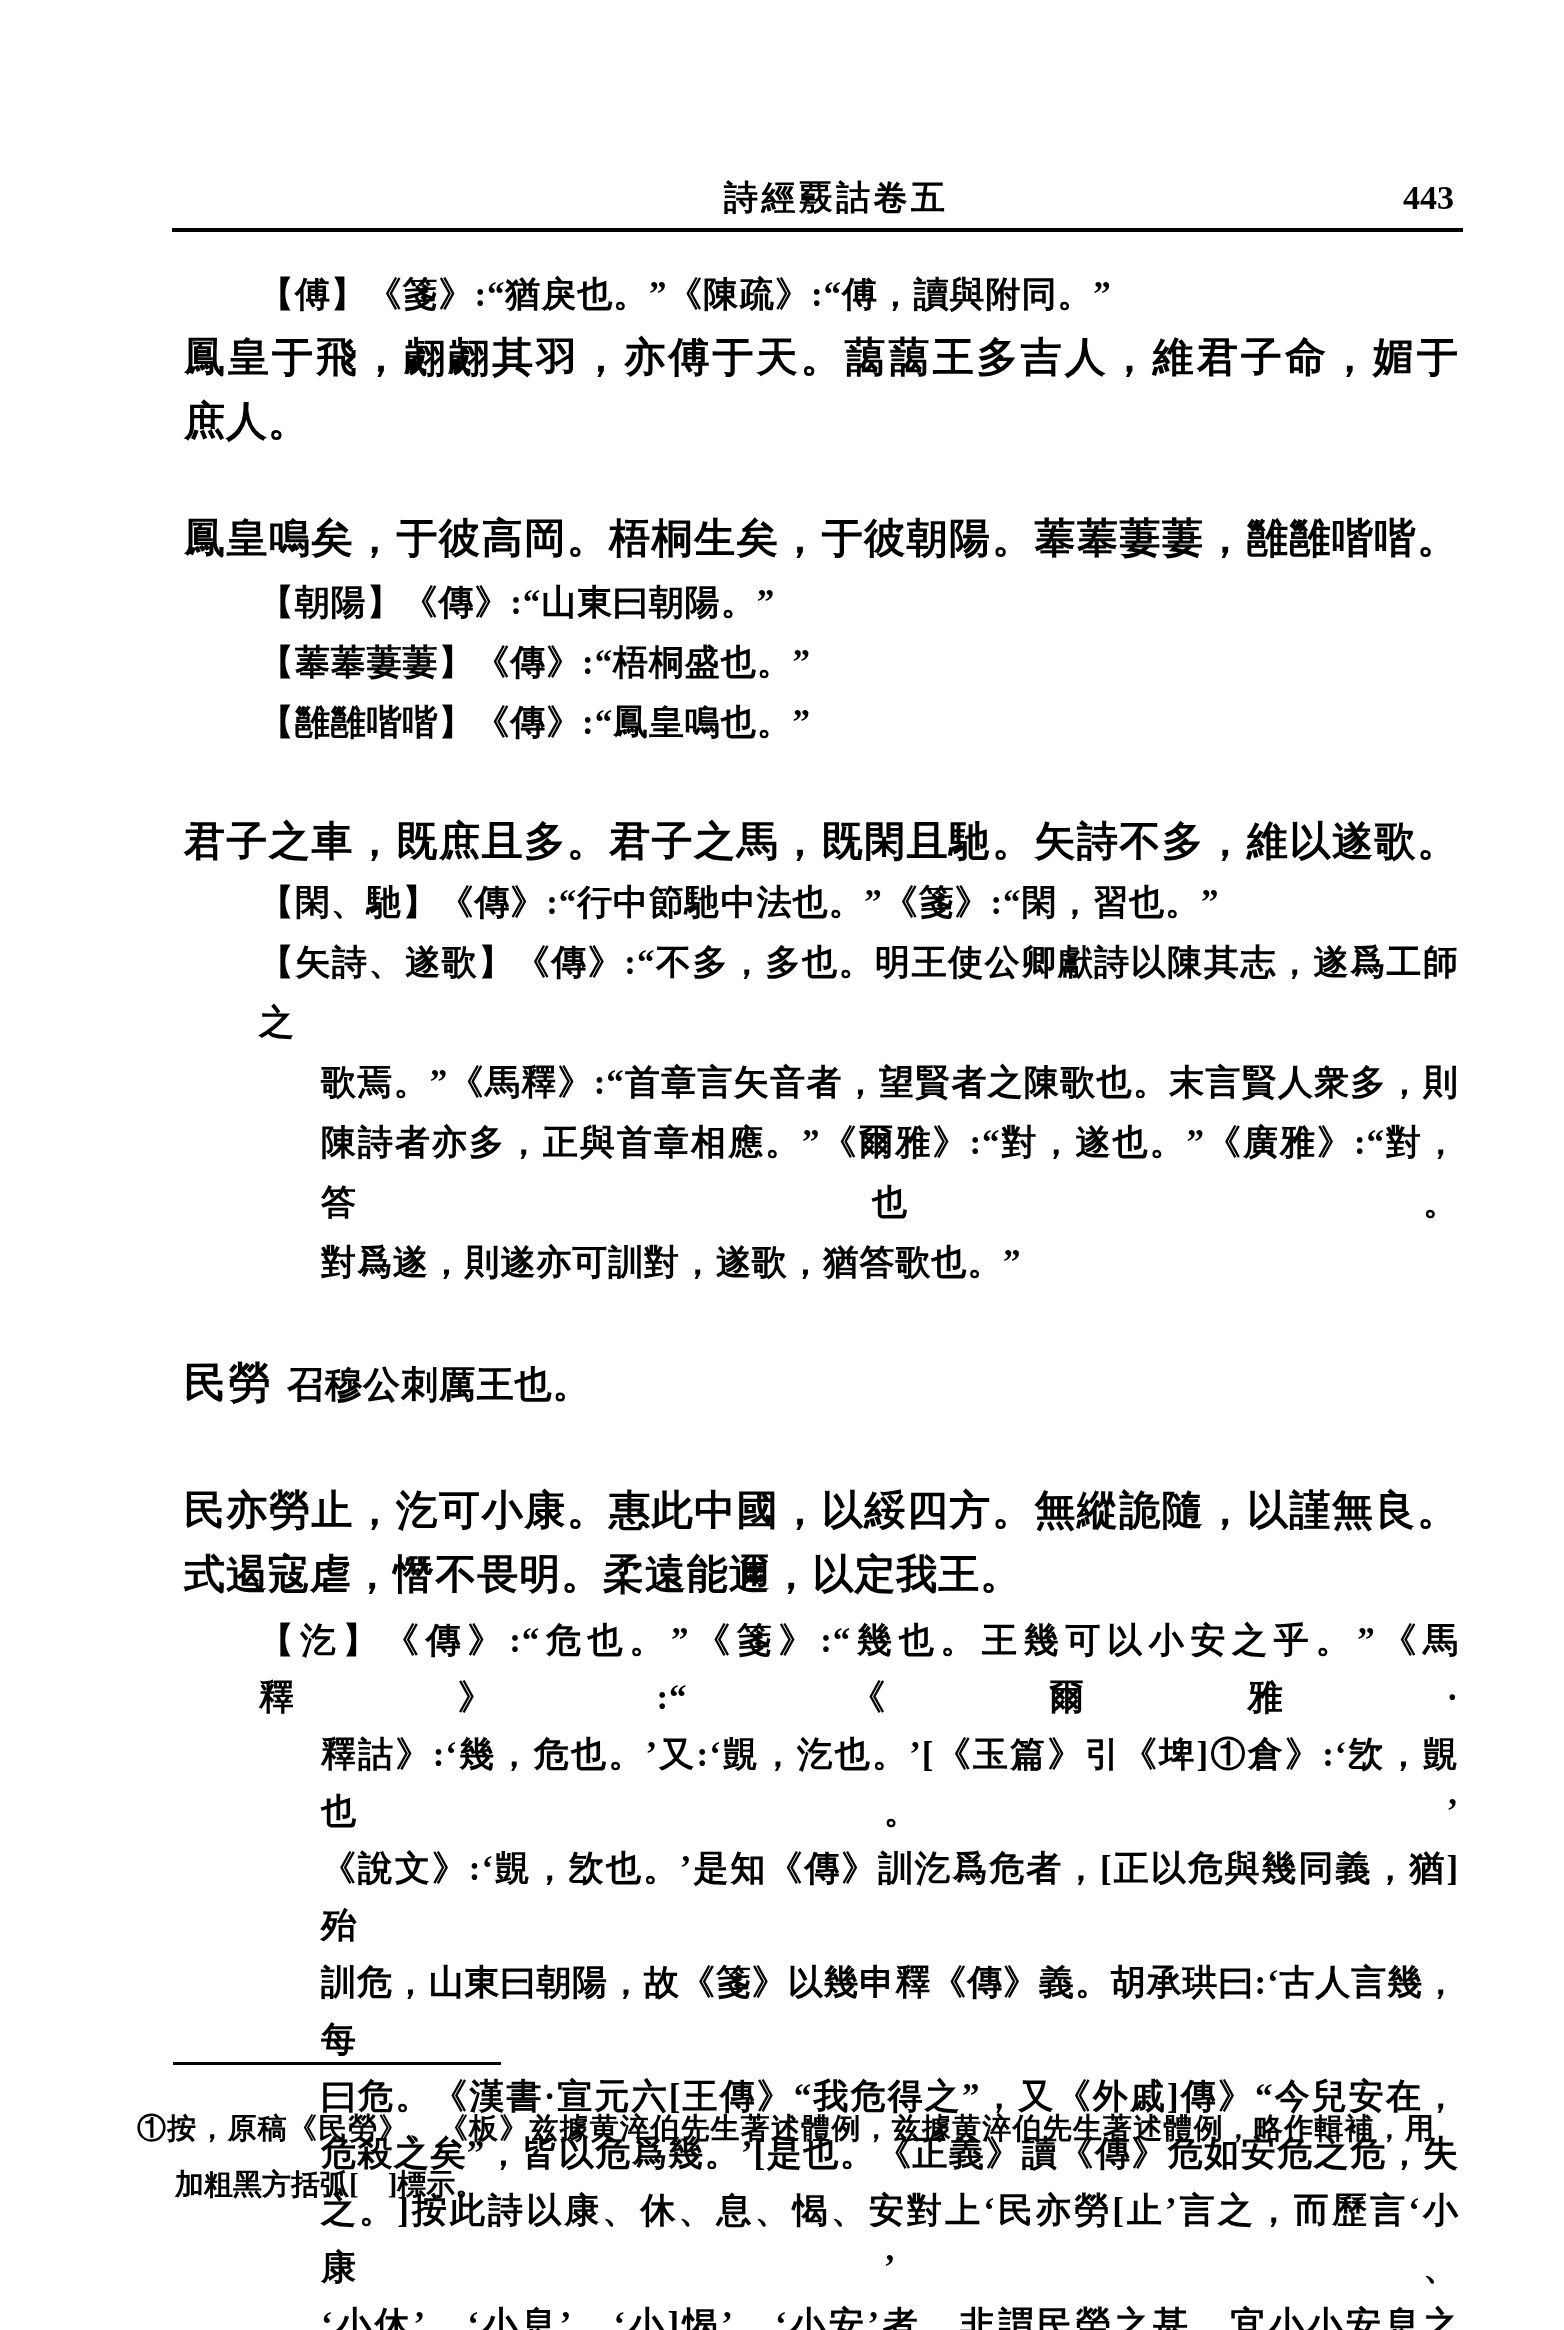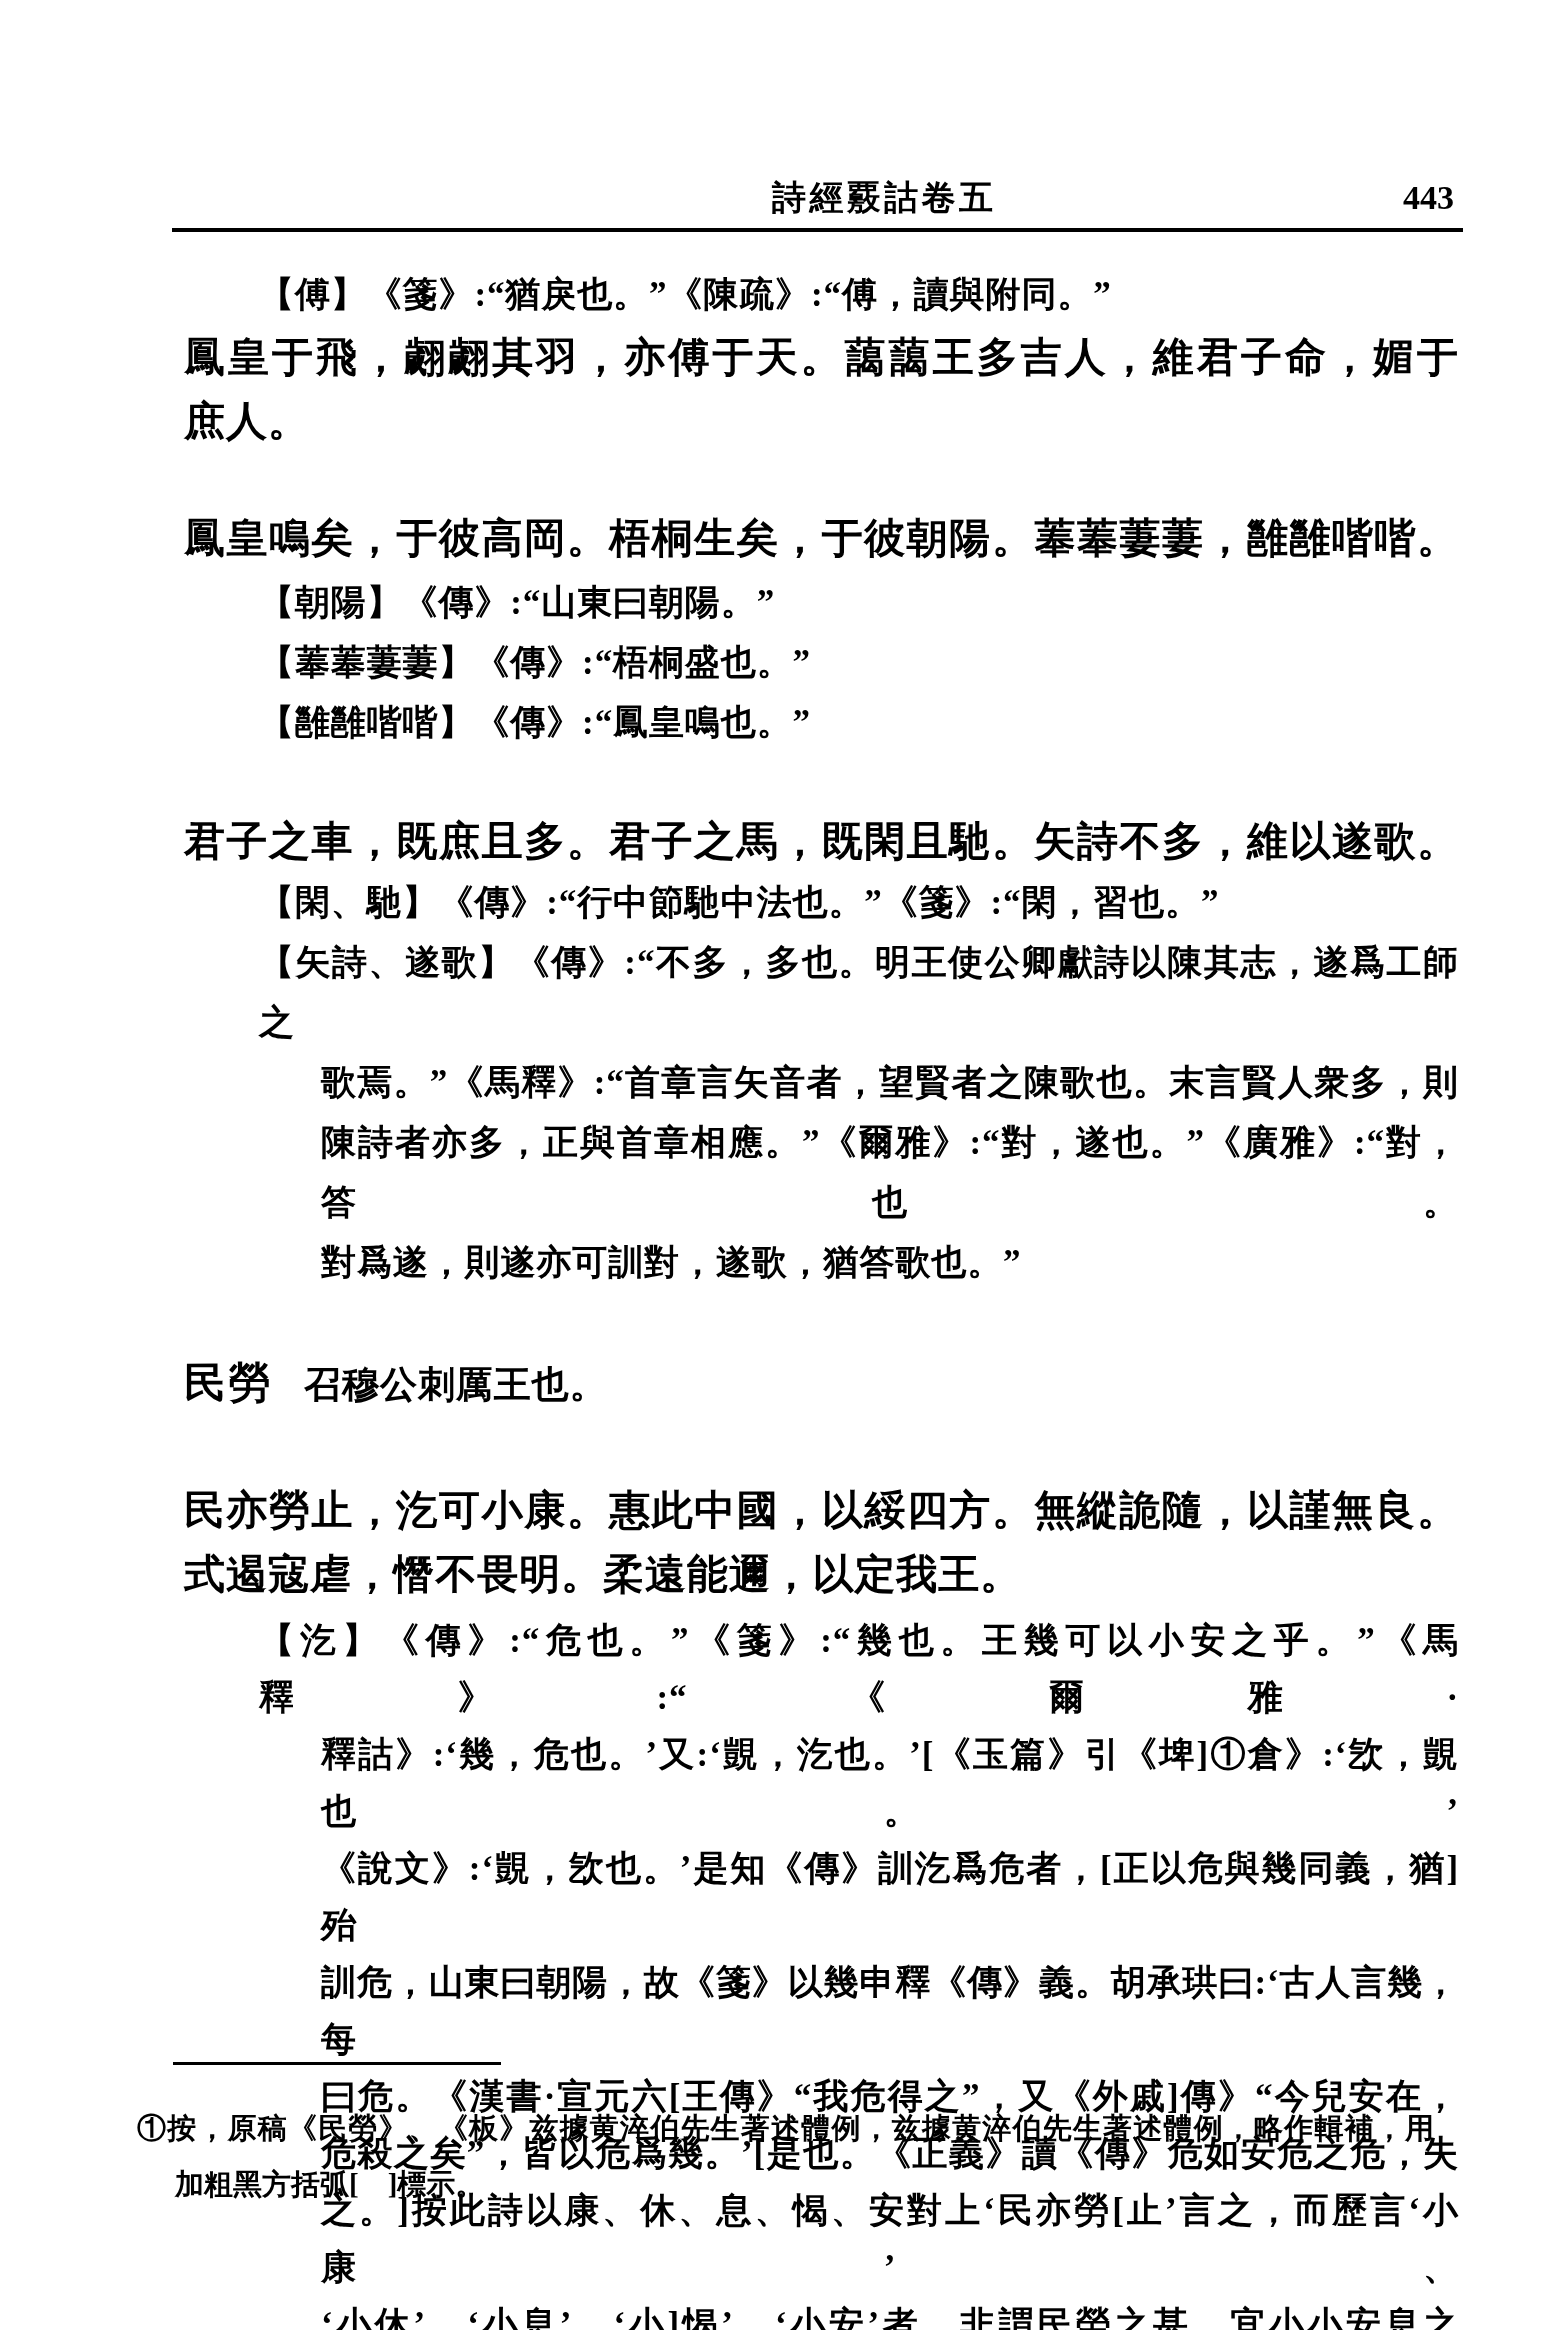--- a/index.html
+++ b/index.html
@@ -7,21 +7,21 @@
     width:1564px;height:2330px;background:#ffffff;color:#000;
     position:relative;overflow:hidden;
     font-family:"Liberation Serif","DejaVu Serif",serif;
     font-weight:700;
   }
   
   .running-head{
     position:absolute;top:177px;left:184px;width:1275px;height:41px;
     font-size:34px;line-height:41px;
   }
-  .running-title{position:absolute;left:540px;top:0;letter-spacing:3.4px;margin-left:48px;}
+  .running-title{position:absolute;left:540px;top:0;letter-spacing:3.4px;}
   .page-number{position:absolute;right:5.1px;top:0;font-family:"Liberation Serif","DejaVu Serif",serif;}
   .head-rule{position:absolute;top:228px;left:172px;width:1291px;height:4.3px;background:#000;}
 
   
   .content{position:absolute;top:265px;left:184px;width:1275px;}
   .block{margin-top:0;}
   .line{font-size:41px;line-height:64px;letter-spacing:0.9px;}
   .note .line{font-size:35px;line-height:60px;padding-left:137px;}
   .note .line:first-child{padding-left:75px;}
   .fill{text-align:justify;text-align-last:justify;text-justify:inter-character;}
@@ -30,21 +30,21 @@
   [data-name="stanza-fenghuang-2"]{margin-top:53px;}
   [data-name="note-zhaoyang"]{margin-top:2.6px;}
   [data-name="stanza-junzi"]{margin-top:56px;font-family:Liberation Serif, serif;}
   [data-name="heading-minlao"]{margin-top:56px;}
   [data-name="stanza-minlao"]{margin-top:59px;}
   [data-name="note-qi"]{margin-top:6.9px;}
   [data-name="note-qi"] .line{line-height:57px;}
 
   .heading-line{font-size:38px;line-height:69px;}
   .section-title{font-size:42px;font-weight:900;letter-spacing:2.6px;text-align:right;}
-  .section-subtitle{margin-left:31px;font-size:37px;}
+  .section-subtitle{margin-left:14px;font-size:37px;}
 
   
   .footnote-sep{position:absolute;top:2062px;left:173px;width:328px;height:3.4px;background:#000;}
   .footnote{position:absolute;top:2100px;left:137px;width:1297px;}
   .footnote .line{font-size:29px;line-height:56px;letter-spacing:0;}
   .footnote .line.cont{padding-left:38px;}
 </style>
 </head>
 <body data-name="book-page">
 

